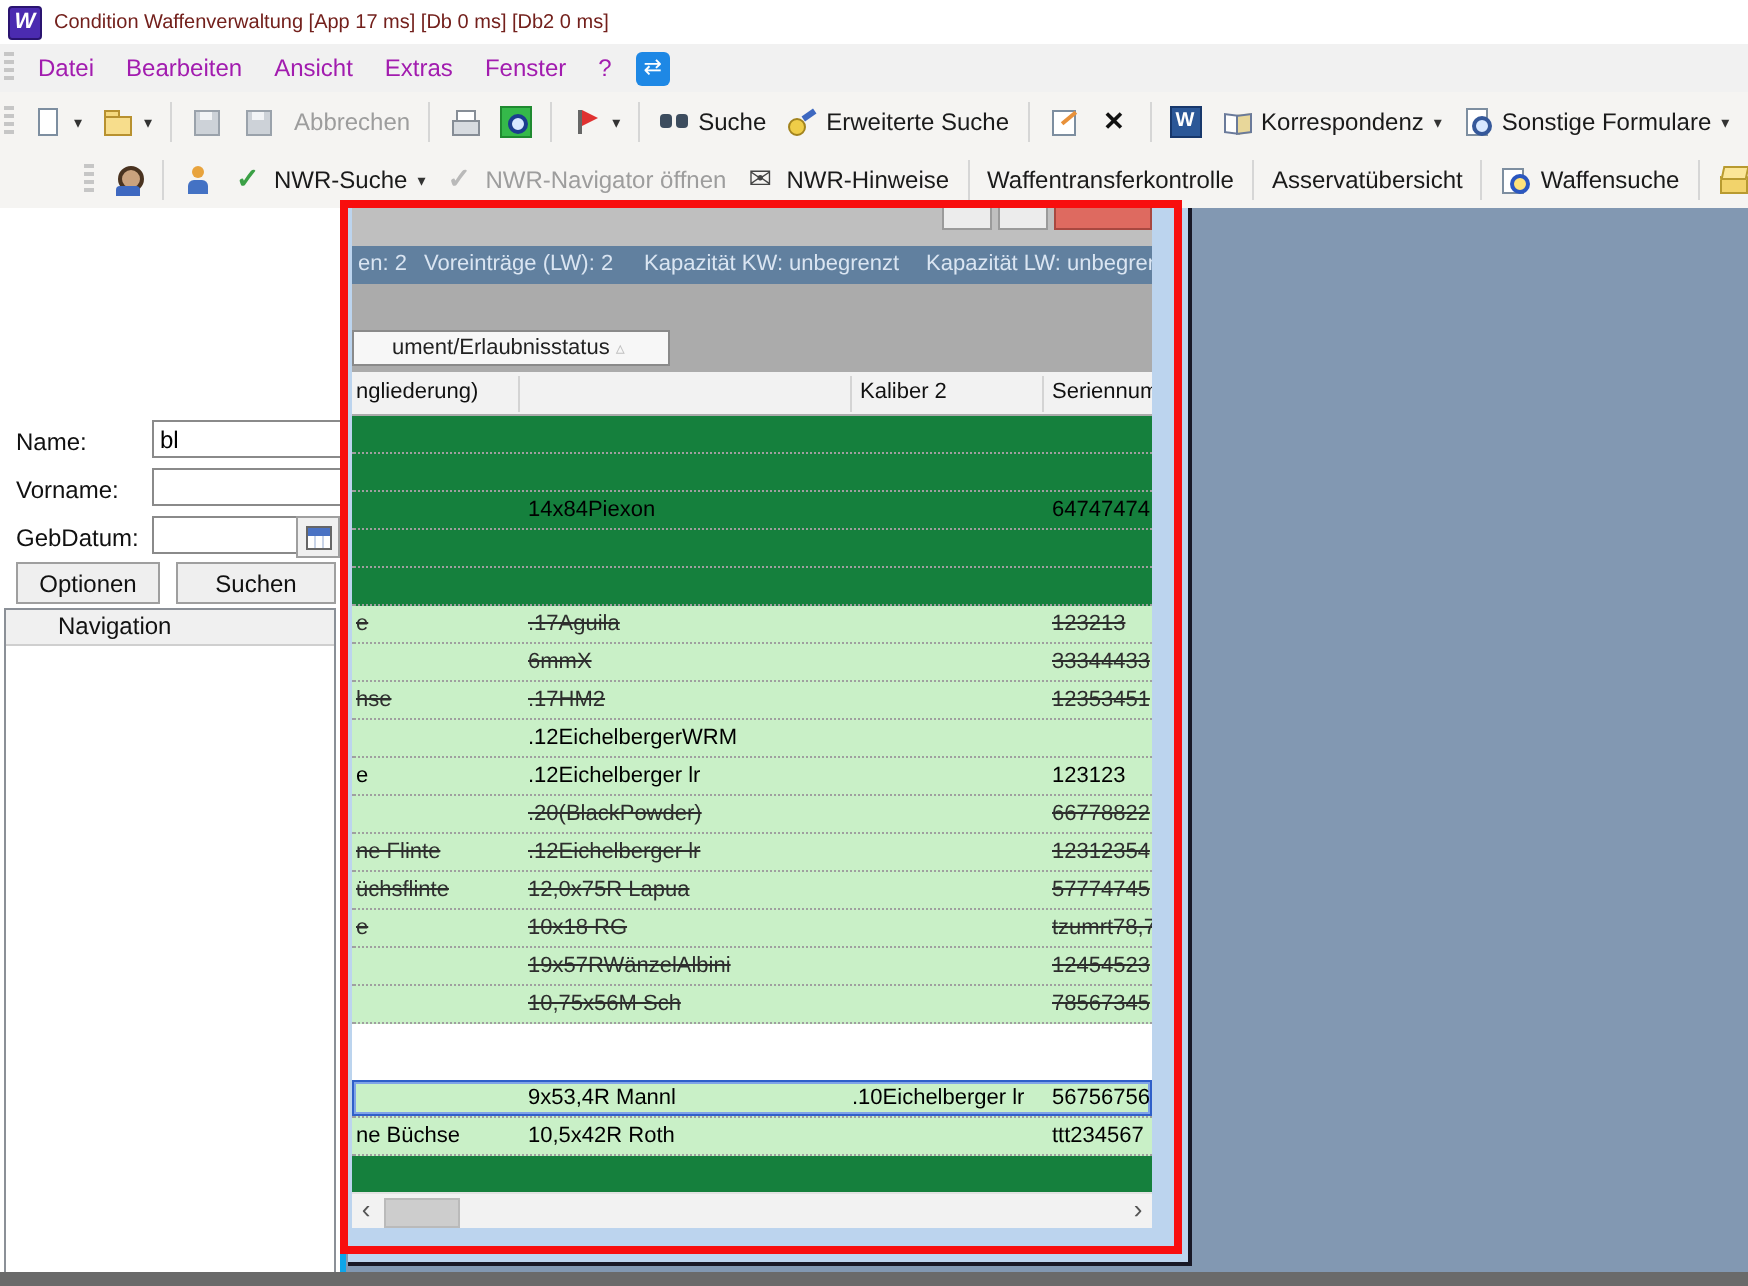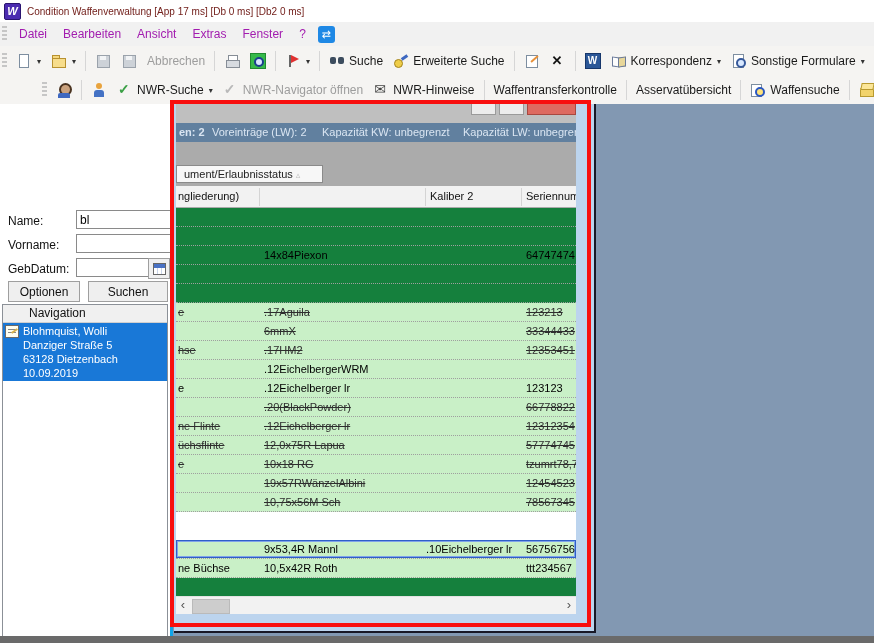--- a/index.html
+++ b/index.html
@@ -80,21 +80,21 @@
   
   #mdi{position:absolute;left:170px;top:104px;width:704px;height:532px;background:#8298B2;}
   #bottom-strip{position:absolute;left:0;top:636px;width:874px;height:7px;background:#6A6A6A;}
   #inner-window{position:absolute;left:174px;top:104px;width:420px;height:527px;background:#BCD4EE;border-right:2px solid #181826;border-bottom:2px solid #181826;}
   #iw-graytop{position:absolute;left:176px;top:104px;width:400px;height:19px;background:#BFBFBF;}
   .wbtn{position:absolute;top:104px;height:10px;background:#ECECEC;border:1px solid #9a9a9a;border-top:none;}
   #wbtn-close{background:#DE6A60;border-color:#A84840;}
   #iw-infobar{position:absolute;left:176px;top:123px;width:400px;height:19px;background:#61809F;overflow:hidden;}
   #iw-infobar span{position:absolute;top:0;line-height:19px;font-size:11px;color:#DAE5F2;white-space:nowrap;}
   #iw-grouparea{position:absolute;left:176px;top:142px;width:400px;height:44px;background:#ABABAB;}
-  #groupbox{position:absolute;left:0;top:23px;width:138px;height:16px;background:#f7f7f7;border:1px solid #8a8a8a;font-size:11px;line-height:16px;padding-left:7px;white-space:nowrap;overflow:hidden;color:#222;}
+  #groupbox{position:absolute;left:0;top:23px;width:138px;height:16px;background:#f7f7f7;border:1px solid #8a8a8a;font-size:11px;line-height:16px;padding-left:19px;white-space:nowrap;overflow:hidden;color:#222;}
   #groupbox .tri{color:#c2c2c2;font-size:9px;margin-left:3px;}
   
   #thead{position:absolute;left:176px;top:186px;width:400px;height:22px;background:#F2F2F2;border-bottom:1px solid #ABABAB;box-sizing:border-box;overflow:hidden;}
   #thead .hc{position:absolute;top:0;line-height:21px;font-size:11px;color:#111;white-space:nowrap;}
   #thead .hsep{position:absolute;top:2px;width:1px;height:18px;background:#d4d4d4;}
   #tbody{position:absolute;left:176px;top:208px;width:400px;height:388px;background:#fff;overflow:hidden;}
   .trow{position:relative;height:18px;border-bottom:1px dotted #9f9f9f;background:#15803d;}
   .trow.g{background:#C9F0C7;}
   .trow.sel{box-shadow:inset 0 0 0 1px #2F5FC9, inset 0 0 0 2px #7FA3E8;margin-top:28px;}
   .tc{position:absolute;top:0;line-height:18px;font-size:11px;color:#000;white-space:nowrap;}
@@ -246,38 +246,31 @@
     <input class="fld-input" style="top: 130px;" value="">
     <span class="fld-label" style="top:158px;">GebDatum:</span>
     <input class="fld-input" style="top: 154px; width: 66px;" value="">
     <div id="cal-btn">
         <span class="ic ic-cal"></span>
       </div>
     <button class="pbtn" style="left:8px;top:177px;width:72px;">Optionen</button>
     <button class="pbtn" style="left:88px;top:177px;width:80px;">Suchen</button>
     <div id="nav-box">
       <div id="nav-header">Navigation</div>
-      <div id="nav-sel">
-        <span class="ic-navdoc" style="position:absolute;"></span>
-        <span class="l" style="top:2px;">Blohmquist, Wolli</span>
-        <span class="l" style="top:16px;">Danziger Straße 5</span>
-        <span class="l" style="top:30px;">63128 Dietzenbach</span>
-        <span class="l" style="top:44px;">10.09.2019</span>
-      </div>
     </div>
   </div>
 
   <div id="inner-window"></div>
   <div id="iw-graytop"></div>
   <div class="wbtn" style="left:471px;width:23px;"></div>
   <div class="wbtn" style="left:499px;width:23px;"></div>
   <div class="wbtn" id="wbtn-close" style="left:527px;width:47px;"></div>
 
   <div id="iw-infobar">
-    <span style="left:3px;font-weight:bold;">en: 2</span>
+    <span style="left:3px;">en: 2</span>
     <span style="left:36px;">Voreinträge (LW): 2</span>
     <span style="left:146px;">Kapazität KW: unbegrenzt</span>
     <span style="left:287px;">Kapazität LW: unbegrenzt</span>
   </div>
 
   <div id="iw-grouparea">
     <div id="groupbox"><span>ument/Erlaubnisstatus</span><span class="tri">▵</span></div>
   </div>
 
   <div id="thead">

